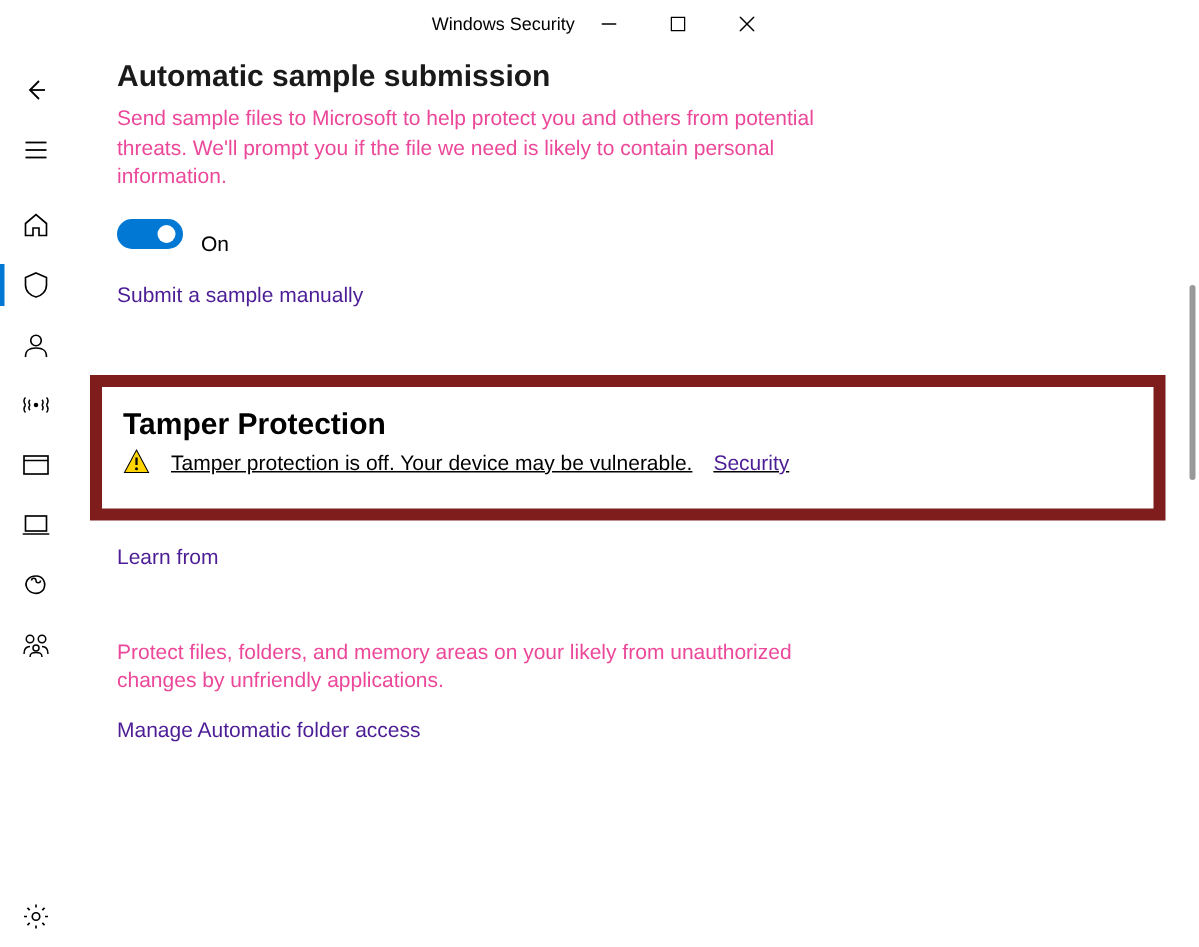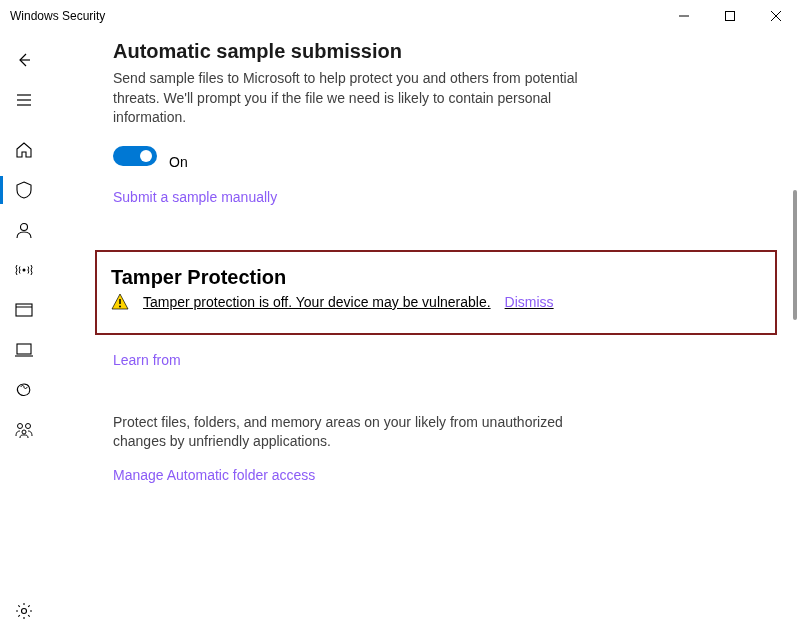--- a/index.html
+++ b/index.html
@@ -1,39 +1,39 @@
 <!DOCTYPE html>
 <html><head>
 <meta charset="utf-8">
 <style>
 * { margin: 0; padding: 0; box-sizing: border-box; font-family: "Segoe UI", Arial, sans-serif; }
 body { width: 799px; height: 631px; background: #fff; overflow: hidden; position: relative; }
-.titlebar { height: 32px; display: flex; align-items: center; justify-content: space-between; padding-left: 10px; font-size: 12px; }
+.titlebar { height: 32px; display: flex; align-items: center; justify-content: center; padding-left: 10px; font-size: 12px; }
 .titlebar-controls { display: flex; }
 .titlebar-btn { width: 46px; height: 32px; display: flex; align-items: center; justify-content: center; cursor: pointer; }
 .titlebar-btn svg { width: 10px; height: 10px; }
-.app-body { display: flex; height: calc(631px - 32px); gap: 35px; }
+.app-body { display: flex; height: calc(631px - 32px); }
 .sidebar { width: 48px; display: flex; flex-direction: column; align-items: center; padding-top: 8px; position: relative; }
 .sidebar-item { width: 48px; height: 40px; display: flex; align-items: center; justify-content: center; cursor: pointer; position: relative; }
 .sidebar-item.active::before { content: ""; position: absolute; left: 0; top: 6px; bottom: 6px; width: 3px; background: #0078d4; }
 .sidebar-spacer { flex: 1; }
 .content { flex: 1; padding: 8px 40px 20px 30px; overflow-y: auto; position: relative; }
 .section { margin-bottom: 44px; }
 .section h2 { font-size: 20px; font-weight: 600; margin-bottom: 6px; color: #1a1a1a; }
-.section-desc { font-size: 14px; color: #404040; line-height: 1.4; margin-bottom: 14px; max-width: 480px; }
+.section-desc { font-size: 14px; color: #ec4899; line-height: 1.4; margin-bottom: 14px; max-width: 480px; }
 .toggle-row { display: flex; align-items: center; gap: 12px; margin-bottom: 18px; }
 .toggle { width: 44px; height: 20px; border-radius: 10px; position: relative; cursor: pointer; }
 .toggle.on { background: #0078d4; }
 .toggle.on::after { content: ""; position: absolute; width: 12px; height: 12px; background: #fff; border-radius: 50%; top: 4px; right: 5px; }
 .toggle.off { background: #fff; border: 2px solid #333; height: 20px; }
 .toggle.off::after { content: ""; position: absolute; width: 10px; height: 10px; background: #333; border-radius: 50%; top: 3px; left: 4px; }
 .toggle-label { font-size: 14px; margin-top: 12px; }
-.link { color: #8b5cf6; font-size: 14px; cursor: pointer; }
+.link { color: #4c1d95; font-size: 14px; cursor: pointer; }
 .alert-row { display: flex; align-items: center; gap: 14px; margin-bottom: 14px; font-size: 14px; text-decoration: underline; }
-.highlight-box { border: 2px solid #7f1d1d; padding: 14px 14px 8px 14px; margin: 0 -18px 16px -18px; }
+.highlight-box { border: 8px solid #7f1d1d; padding: 14px 14px 8px 14px; margin: 0 -18px 16px -18px; }
 .highlight-box h2 { font-size: 20px; font-weight: 600; margin-bottom: 4px; }
 .highlight-box .section-desc { margin-bottom: 12px; }
 .highlight-box .toggle-row { margin-bottom: 4px; }
 .warn-icon { width: 18px; height: 18px; flex-shrink: 0; }
 .scrollbar-track { position: absolute; right: 2px; top: 190px; width: 4px; height: 130px; background: #999; border-radius: 2px; }
 </style>
 </head>
 <body>
 
 <div class="titlebar">
@@ -147,21 +147,21 @@
     <div>
       <div class="highlight-box">
         <h2>Tamper Protection</h2>
         <div class="alert-row">
           <svg class="warn-icon" viewBox="0 0 18 18">
               <path d="M9 1 L17 16 L1 16 Z" fill="#ffd400" stroke="#000" stroke-width="0.7"></path>
               <line x1="9" y1="6" x2="9" y2="11" stroke="#000" stroke-width="1.5"></line>
               <circle cx="9" cy="13.5" r="1" fill="#000"></circle>
             </svg>
           <span>Tamper protection is off. Your device may be vulnerable.</span>
-          <span class="link">Dismiss</span>
+          <span class="link">Security</span>
         </div>
       </div>
       <span class="link">Learn from</span>
     </div>
 
     <div style="height:44px"></div>
 
     <div class="section">
       <p class="section-desc">Protect files, folders, and memory areas on your likely from unauthorized changes by unfriendly applications.</p>
       <span class="link">Manage Automatic folder access</span>

